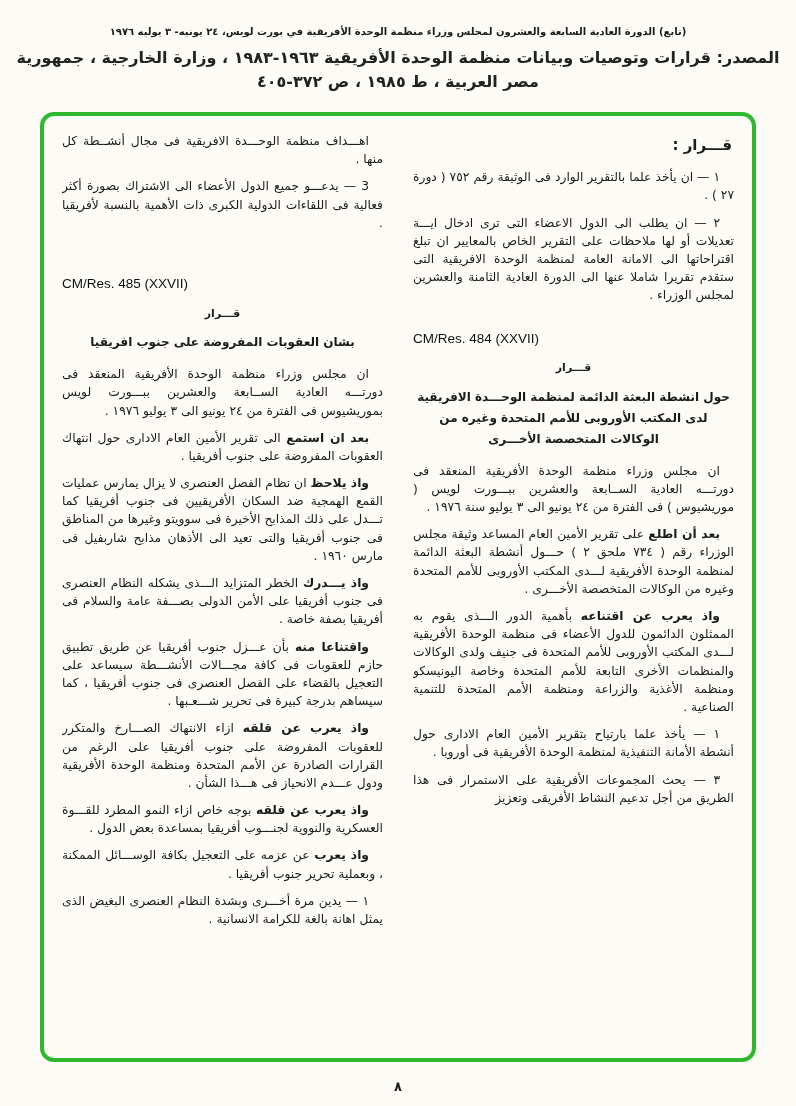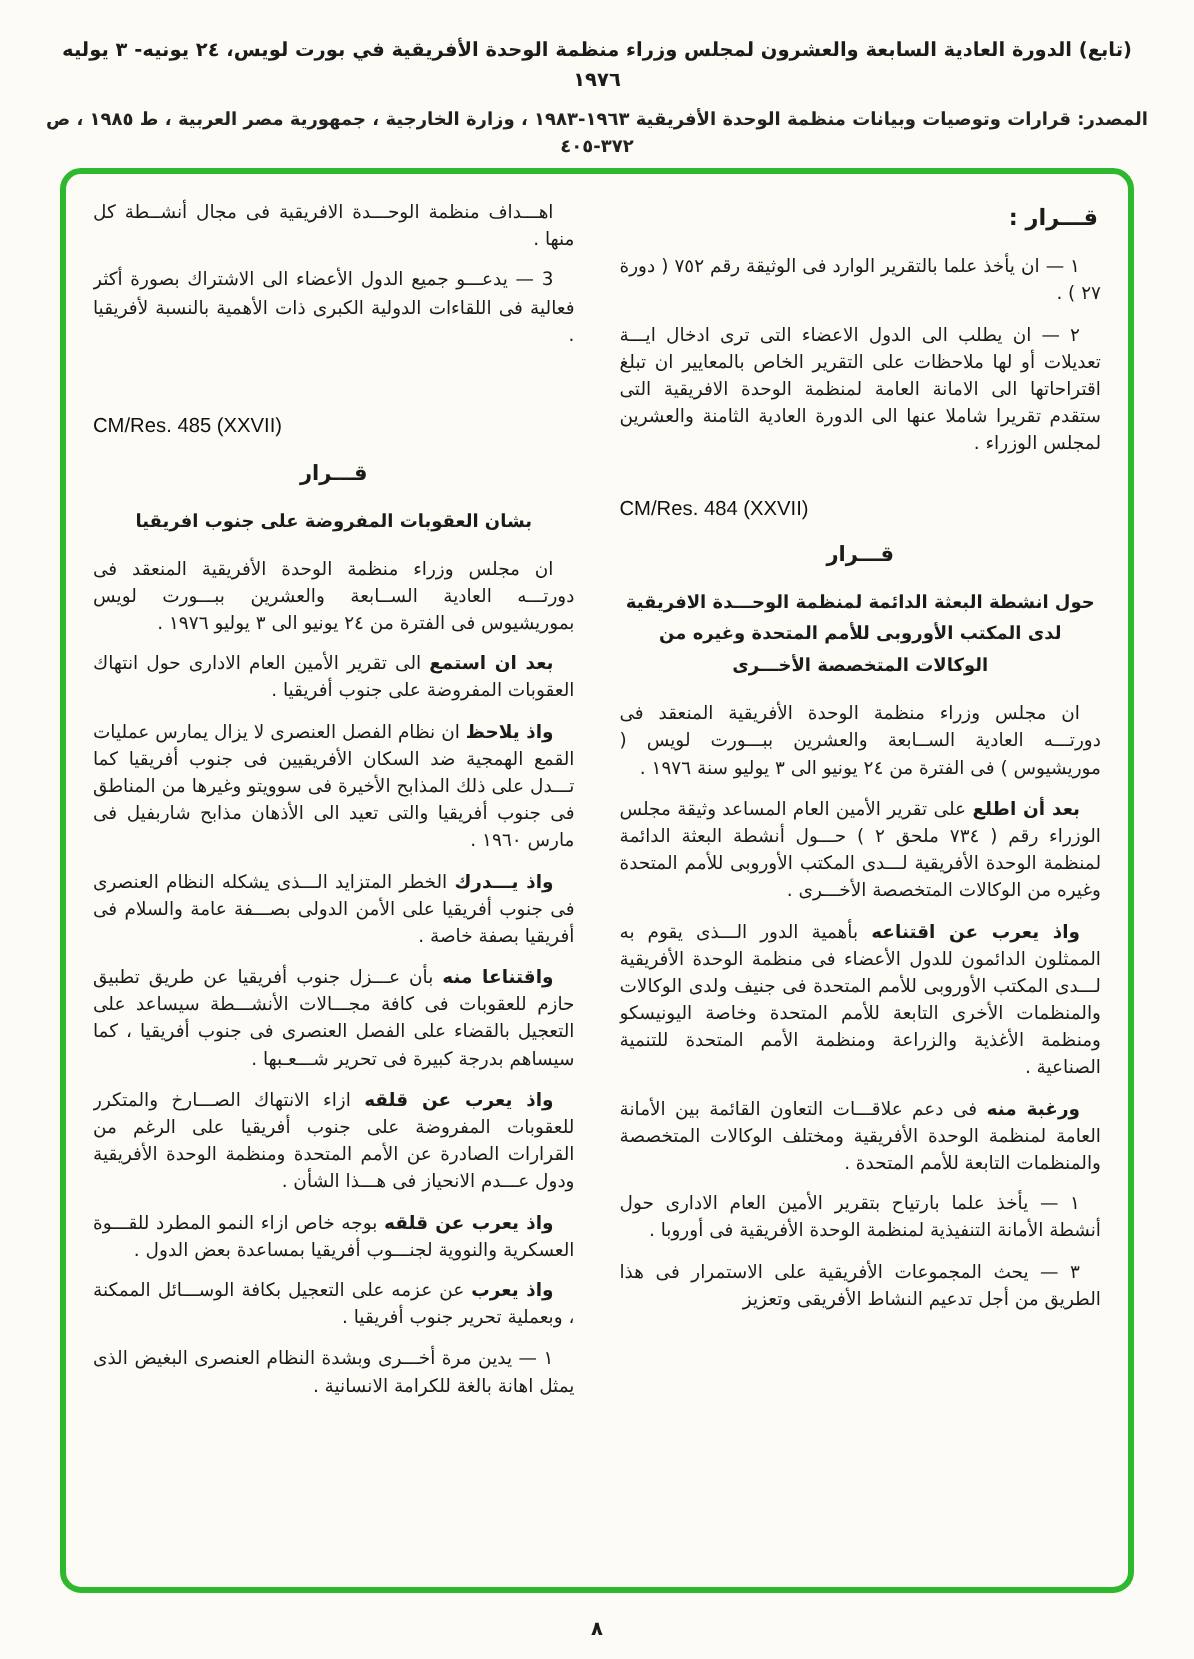--- a/index.html
+++ b/index.html
@@ -8,22 +8,22 @@
     background:#fcfbf6;
     font-family:"DejaVu Sans", sans-serif;
     color:#1b1b1b;
     position:relative;
     overflow:hidden;
   }
   .page { position:absolute; inset:0; }
 
   
   .hdr { direction:rtl; text-align:center; padding-top:24px; }
-  .hdr-l1 { font-size:13px; font-weight:bold; padding:0 26px; line-height:1.5; }
-  .hdr-l2 { font-size:12px; font-weight:bold; padding:0 16px; margin-top:7px; line-height:1.5; color:#222; }
+  .hdr-l1 { font-size:10px; font-weight:bold; padding:0 26px; line-height:1.5; }
+  .hdr-l2 { font-size:16px; font-weight:bold; padding:0 16px; margin-top:7px; line-height:1.5; color:#222; }
 
   
   .frame {
     position:absolute;
     left:40px; top:112px;
     width:716px; height:950px;
     border:4px solid #2eb82e;
     border-radius:14px;
     padding:16px 18px 10px 18px;
     overflow:hidden;
@@ -42,21 +42,21 @@
   
   .para { margin-bottom:9px; text-indent:14px; }
   .qarar-label { font-weight:bold; font-size:15px; text-indent:0; margin:2px 2px 12px 0; }
   .ref {
     direction:ltr; text-align:left; text-indent:0;
     font-family:Liberation Sans, sans-serif;
     font-size:13.5px; color:#111;
     margin:24px 0 12px 0;
   }
   .ref.gap-top { margin-top:42px; }
-  .res-title { text-align:center; font-weight:bold; font-size:14px; text-indent:0; margin:6px 0 10px 0; }
+  .res-title { text-align:center; font-weight:bold; font-size:11px; text-indent:0; margin:6px 0 10px 0; }
   .res-subtitle { text-align:center; font-weight:bold; font-size:12px; text-indent:0; line-height:1.75; margin-bottom:12px; }
   .lead { font-weight:bold; }
 
   
   .page-num {
     position:absolute; bottom:12px; left:0;
     width:100%; text-align:center;
     font-size:13px; font-weight:bold; direction:rtl;
   }
 </style>
@@ -76,21 +76,20 @@
       <div class="col">
         <div class="qarar-label">قـــرار :</div>
         <div class="para">١ — ان يأخذ علما بالتقرير الوارد فى الوثيقة رقم ٧٥٢ ( دورة ٢٧ ) .</div>
         <div class="para">٢ — ان يطلب الى الدول الاعضاء التى ترى ادخال ايـــة تعديلات أو لها ملاحظات على التقرير الخاص بالمعايير ان تبلغ اقتراحاتها الى الامانة العامة لمنظمة الوحدة الافريقية التى ستقدم تقريرا شاملا عنها الى الدورة العادية الثامنة والعشرين لمجلس الوزراء .</div>
         <div class="ref">CM/Res. 484 (XXVII)</div>
         <div class="res-title">قـــرار</div>
         <div class="res-subtitle">حول انشطة البعثة الدائمة لمنظمة الوحـــدة الافريقية لدى المكتب الأوروبى للأمم المتحدة وغيره من الوكالات المتخصصة الأخـــرى</div>
         <div class="para">ان مجلس وزراء منظمة الوحدة الأفريقية المنعقد فى دورتـــه العادية الســابعة والعشرين ببـــورت لويس ( موريشيوس ) فى الفترة من ٢٤ يونيو الى ٣ يوليو سنة ١٩٧٦ .</div>
         <div class="para"><span class="lead">بعد أن اطلع</span><span> على تقرير الأمين العام المساعد وثيقة مجلس الوزراء رقم ( ٧٣٤ ملحق ٢ ) حـــول أنشطة البعثة الدائمة لمنظمة الوحدة الأفريقية لـــدى المكتب الأوروبى للأمم المتحدة وغيره من الوكالات المتخصصة الأخـــرى .</span></div>
         <div class="para"><span class="lead">واذ يعرب عن اقتناعه</span><span> بأهمية الدور الـــذى يقوم به الممثلون الدائمون للدول الأعضاء فى منظمة الوحدة الأفريقية لـــدى المكتب الأوروبى للأمم المتحدة فى جنيف ولدى الوكالات والمنظمات الأخرى التابعة للأمم المتحدة وخاصة اليونيسكو ومنظمة الأغذية والزراعة ومنظمة الأمم المتحدة للتنمية الصناعية .</span></div>
-        <div class="para"><span class="lead">ورغبة منه</span><span> فى دعم علاقـــات التعاون القائمة بين الأمانة العامة لمنظمة الوحدة الأفريقية ومختلف الوكالات المتخصصة والمنظمات التابعة للأمم المتحدة .</span></div>
         <div class="para">١ — يأخذ علما بارتياح بتقرير الأمين العام الادارى حول أنشطة الأمانة التنفيذية لمنظمة الوحدة الأفريقية فى أوروبا .</div>
         <div class="para">٣ — يحث المجموعات الأفريقية على الاستمرار فى هذا الطريق من أجل تدعيم النشاط الأفريقى وتعزيز</div>
       </div>
 
       <div class="col">
         <div class="para">اهـــداف منظمة الوحـــدة الافريقية فى مجال أنشــطة كل منها .</div>
         <div class="para">3 — يدعـــو جميع الدول الأعضاء الى الاشتراك بصورة أكثر فعالية فى اللقاءات الدولية الكبرى ذات الأهمية بالنسبة لأفريقيا .</div>
         <div class="ref gap-top">CM/Res. 485 (XXVII)</div>
         <div class="res-title">قـــرار</div>
         <div class="res-subtitle">بشان العقوبات المفروضة على جنوب افريقيا</div>

